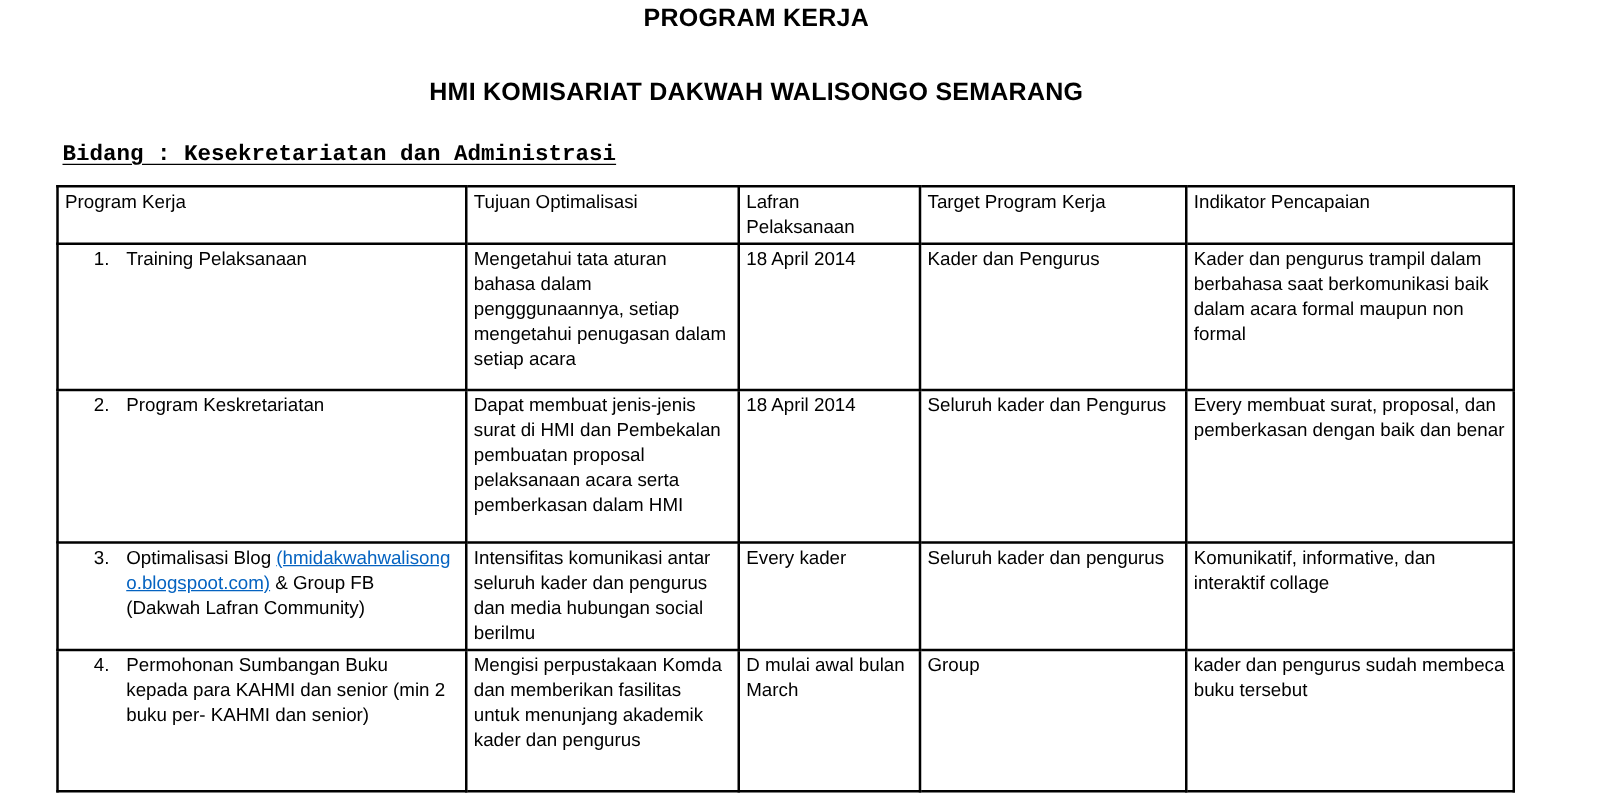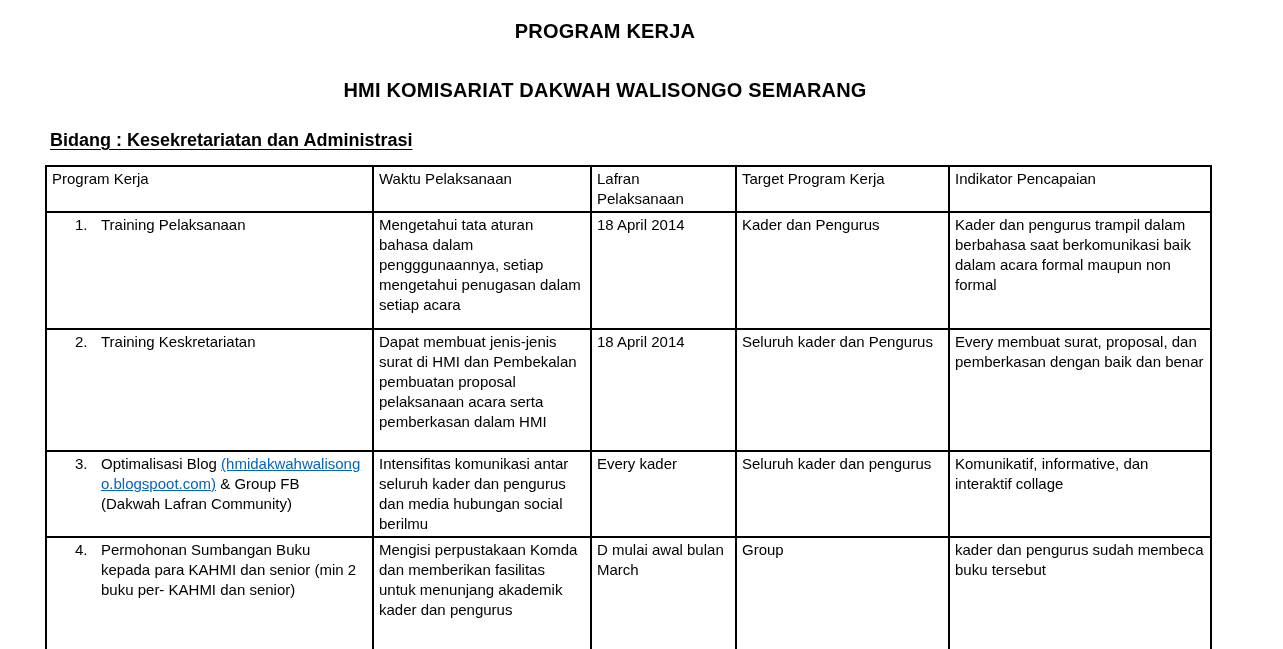--- a/index.html
+++ b/index.html
@@ -9,40 +9,41 @@
     width: 1283px;
     height: 649px;
     overflow: hidden;
     font-family: "Liberation Sans", "DejaVu Sans", sans-serif;
     color: #000000;
   }
   .page {
     position: relative;
     width: 1283px;
     height: 649px;
-    padding-top: 20px;
+    padding-top: 4px;
     box-sizing: border-box;
   }
   .title {
     margin: 0;
     text-align: center;
     font-size: 20px;
     font-weight: bold;
     letter-spacing: 0.2px;
     width: 1210px; 
   }
   .title.second {
     margin-top: 36px;
   }
   .section-heading {
     margin: 28px 0 0 50px;
     font-size: 18px;
     font-weight: bold;
     text-decoration: underline;
     text-underline-offset: 3px;
+    font-family: Liberation Mono, monospace;
   }
   table.program-table {
     margin: 14px 0 0 45px;
     border-collapse: collapse;
     table-layout: fixed;
     width: 1165px;
   }
   .program-table th,
   .program-table td {
     border: 2px solid #000000;
@@ -89,21 +90,21 @@
     <colgroup>
       <col style="width:327px">
       <col style="width:218px">
       <col style="width:145px">
       <col style="width:213px">
       <col style="width:262px">
     </colgroup>
     <thead>
       <tr class="hdr">
         <th>Program Kerja</th>
-        <th>Waktu Pelaksanaan</th>
+        <th>Tujuan Optimalisasi</th>
         <th>Lafran Pelaksanaan</th>
         <th>Target Program Kerja</th>
         <th>Indikator Pencapaian</th>
       </tr>
     </thead>
     <tbody>
 
       <tr class="r0">
         <td class="program-cell">
           <div class="prog-item">
@@ -114,21 +115,21 @@
         <td>Mengetahui tata aturan bahasa dalam pengggunaannya, setiap mengetahui penugasan dalam setiap acara</td>
         <td>18 April 2014</td>
         <td>Kader dan Pengurus</td>
         <td>Kader dan pengurus trampil dalam berbahasa saat berkomunikasi baik dalam acara formal maupun non formal</td>
       </tr>
 
       <tr class="r1">
         <td class="program-cell">
           <div class="prog-item">
             <span class="prog-num">2.</span>
-            <span class="prog-text">Training Keskretariatan</span>
+            <span class="prog-text">Program Keskretariatan</span>
           </div>
         </td>
         <td>Dapat  membuat jenis-jenis surat di HMI dan Pembekalan pembuatan proposal pelaksanaan acara serta pemberkasan dalam HMI</td>
         <td>18 April 2014</td>
         <td>Seluruh kader dan Pengurus</td>
         <td>Every membuat surat, proposal, dan pemberkasan dengan baik dan benar</td>
       </tr>
 
       <tr class="r2">
         <td class="program-cell">

